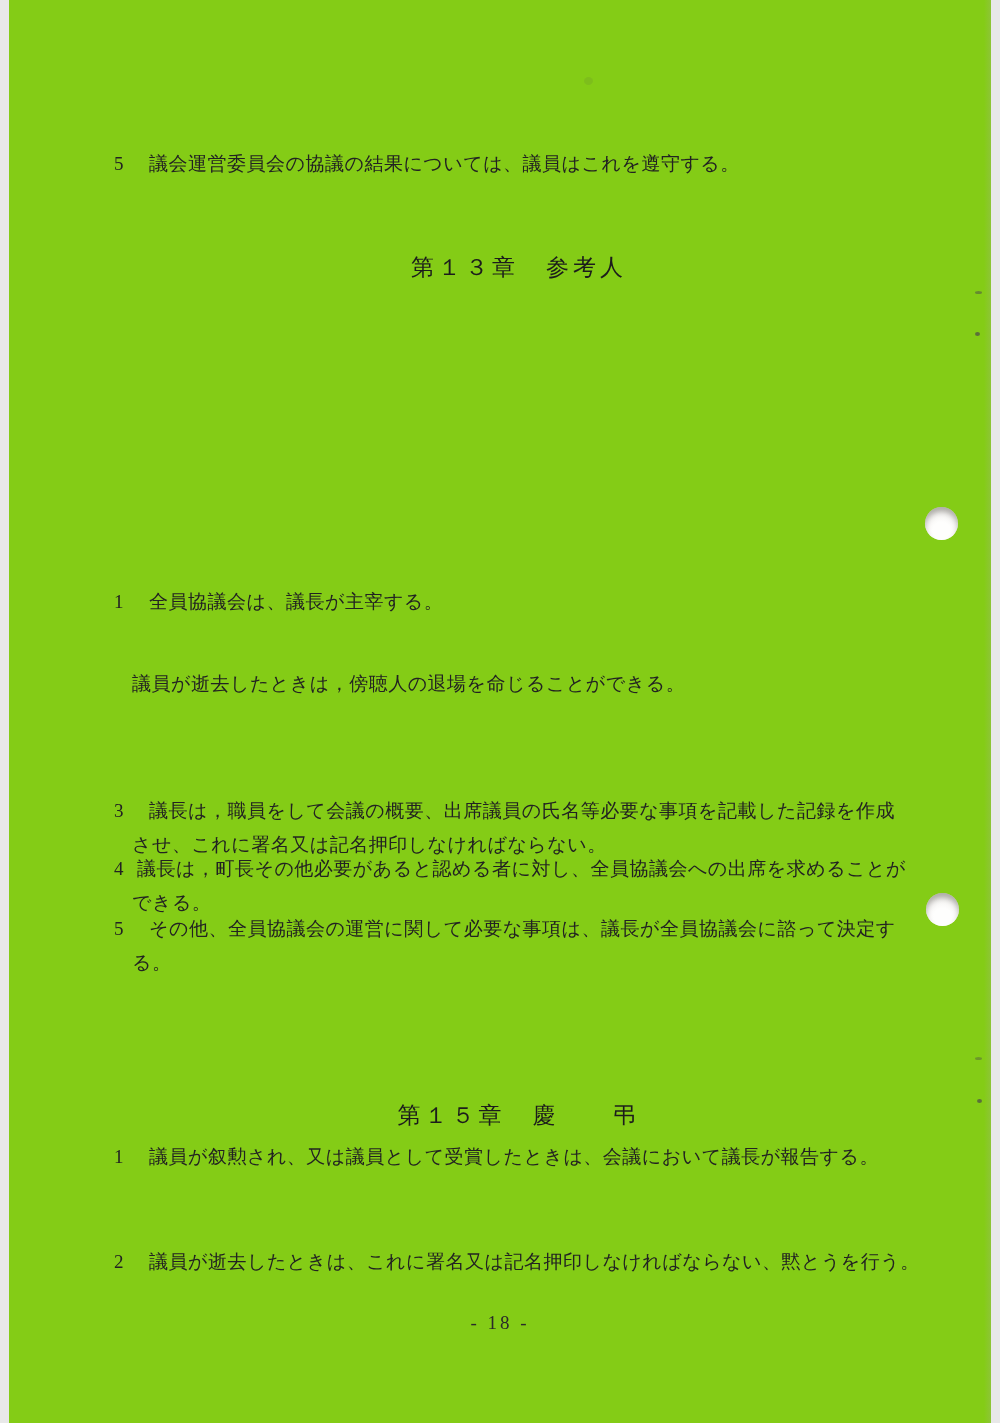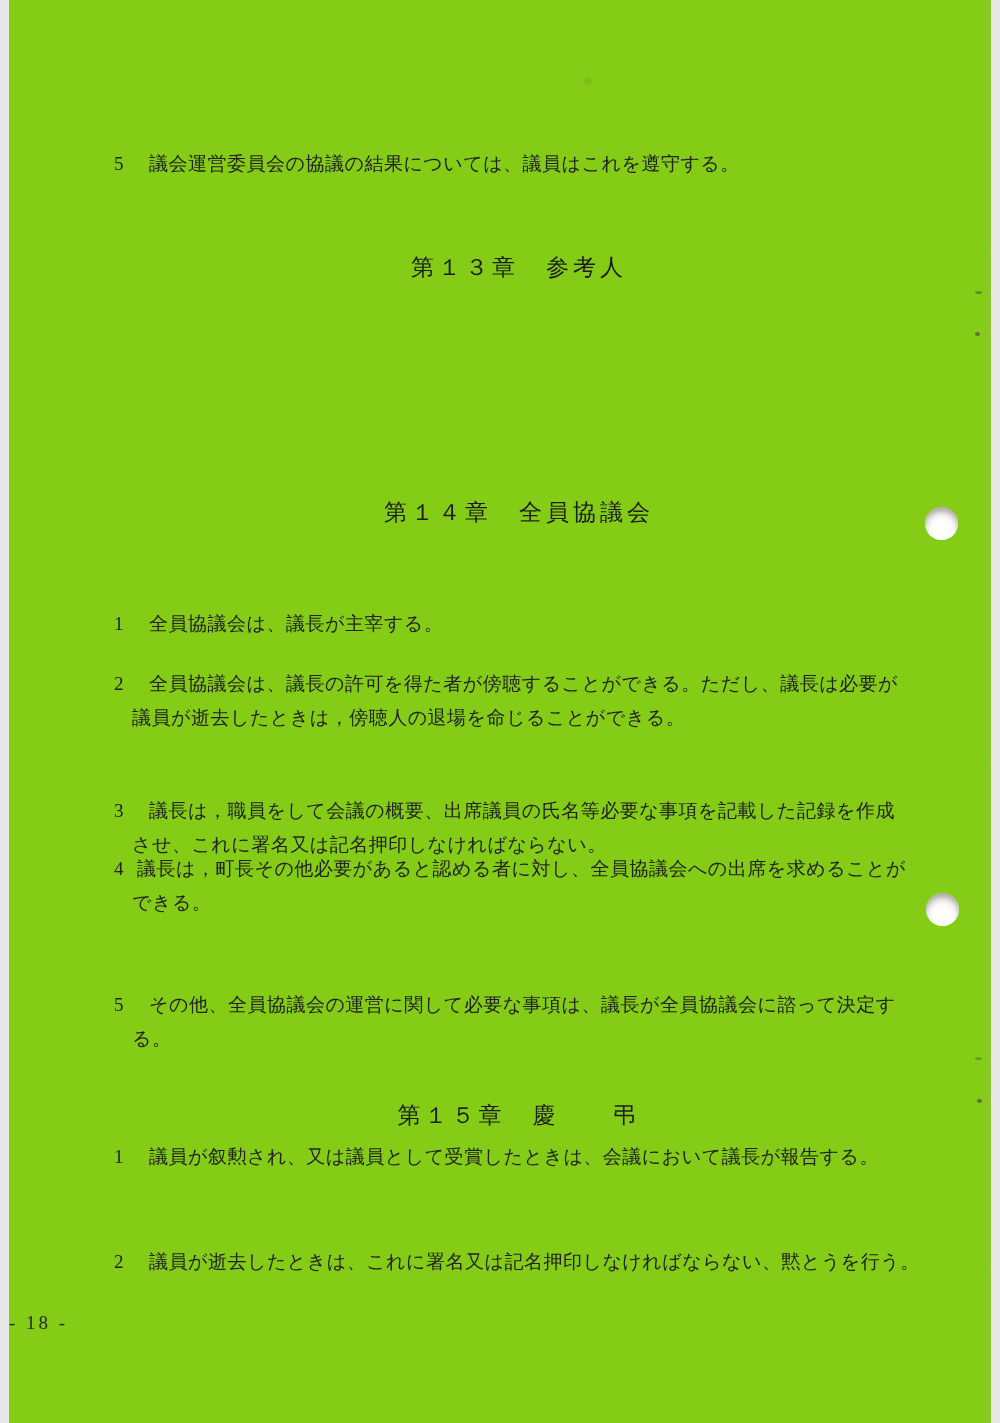--- a/index.html
+++ b/index.html
@@ -55,20 +55,21 @@
     font-size: 23px;
     letter-spacing: 4px;
     color: #1c1c1c;
   }
   .page-number {
     position: absolute;
     left: 0;
     width: 100%;
     box-sizing: border-box;
     padding-right: 0;
+    text-align: center;
     font-size: 19px;
     letter-spacing: 3px;
     color: #2a2a2a;
   }
   
   .hole {
     position: absolute;
     width: 33px;
     height: 33px;
     border-radius: 50%;
@@ -98,42 +99,40 @@
   <div class="edge-shade"></div>
 
   <div class="item" style="top:147px">
     <div><span class="num">5</span><span>議会運営委員会の協議の結果については、議員はこれを遵守する。</span></div>
   </div>
 
   <div class="chapter-heading" style="top:252px">第１３章　参考人</div>
 
 
 
-  <div class="chapter-heading" style="top:497px">第１４章　全員協議会</div>
 
-  <div class="item" style="top:607px">
+  <div class="item" style="top:585px">
     <div><span class="num">1</span><span>全員協議会は、議長が主宰する。</span></div>
   </div>
 
   <div class="item" style="top:667px">
-    <div><span class="num">2</span><span>全員協議会は、議長の許可を得た者が傍聴することができる。ただし、議長は必要が</span></div>
     <div class="cont">議員が逝去したときは，傍聴人の退場を命じることができる。</div>
   </div>
 
   <div class="item" style="top:794px">
     <div><span class="num">3</span><span>議長は，職員をして会議の概要、出席議員の氏名等必要な事項を記載した記録を作成</span></div>
     <div class="cont">させ、これに署名又は記名押印しなければならない。</div>
   </div>
 
   <div class="item" style="top:852px">
     <div><span class="num tight">4</span><span>議長は，町長その他必要があると認める者に対し、全員協議会への出席を求めることが</span></div>
     <div class="cont">できる。</div>
   </div>
 
-  <div class="item" style="top:988px">
+  <div class="item" style="top:912px">
     <div><span class="num">5</span><span>その他、全員協議会の運営に関して必要な事項は、議長が全員協議会に諮って決定す</span></div>
     <div class="cont">る。</div>
   </div>
 
   <div class="chapter-heading" style="top:1100px">第１５章　慶　　弔</div>
 
   <div class="item" style="top:1140px">
     <div><span class="num">1</span><span>議員が叙勲され、又は議員として受賞したときは、会議において議長が報告する。</span></div>
   </div>
 

